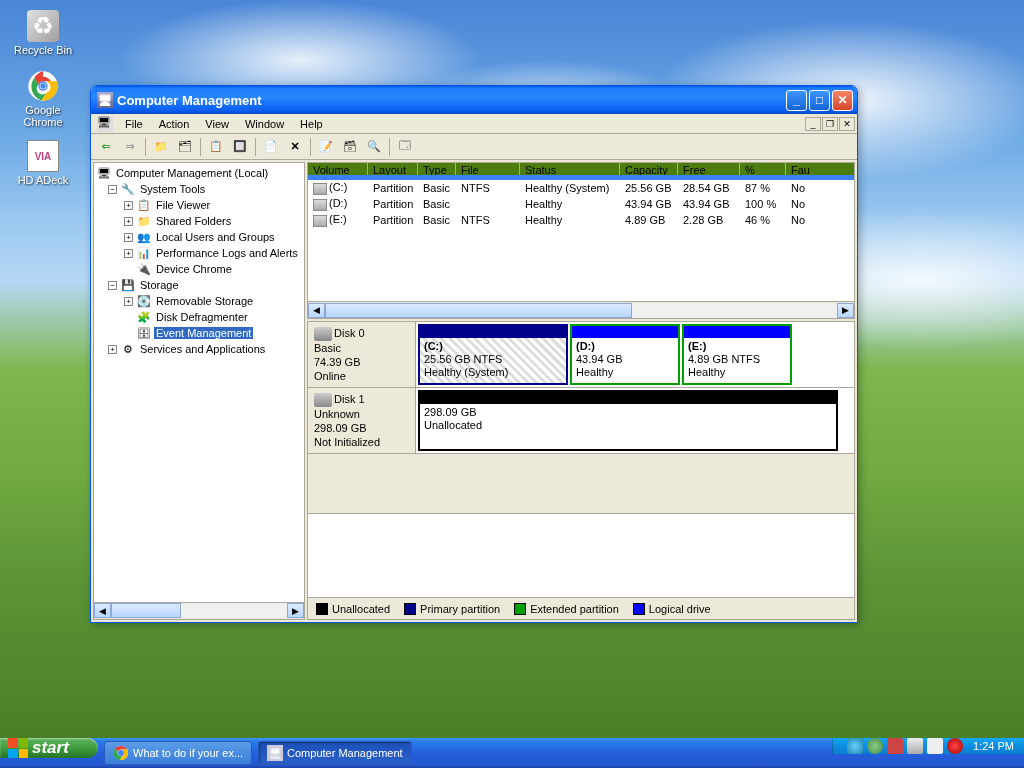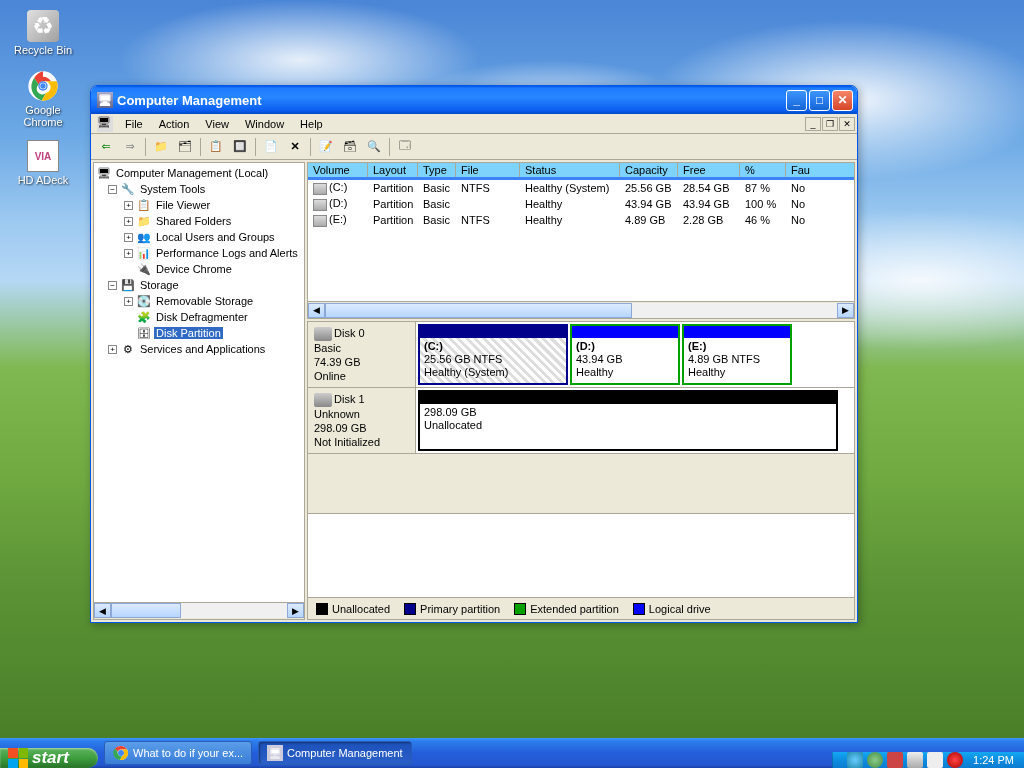--- a/index.html
+++ b/index.html
@@ -162,22 +162,22 @@
 }
 .volume-list {
   height: 157px;
   background: white;
   border: 1px solid #aca899;
   display: flex;
   flex-direction: column;
 }
 .vol-header {
   display: flex;
-  background: #7dd3fc;
-  border-bottom: 3px solid #3b82f6;
+  background: #4d7c0f;
+  border-bottom: 5px solid #3b82f6;
   height: 17px;
 }
 .vol-header-cell {
   padding: 1px 5px;
   border-right: 1px solid #aca899;
   font-size: 11px;
   overflow: hidden;
 }
 .vol-row {
   display: flex;
@@ -250,21 +250,21 @@
 .legend-item { display: flex; align-items: center; gap: 4px; }
 .legend-swatch { width: 12px; height: 12px; border: 1px solid #000; }
 .taskbar {
   position: absolute;
   bottom: 0;
   left: 0;
   width: 1024px;
   height: 30px;
   background: linear-gradient(to bottom, #3d95ff 0%, #2b7eeb 10%, #245edb 50%, #2457d0 90%, #1941a5 100%);
   display: flex;
-  align-items: flex-end;
+  align-items: flex-start;
 }
 .start-btn {
   width: 98px;
   background: linear-gradient(to bottom, #5fb35f 0%, #3e9e3e 50%, #267326 100%);
   border-radius: 0 12px 12px 0;
   display: flex;
   align-items: center;
   color: white;
   font-style: italic;
   font-weight: bold;
@@ -438,21 +438,21 @@
             <span class="tree-label">Removable Storage</span>
           </div>
           <div class="tree-node">
             <span class="tree-spacer" style="width:40px;"></span>
             <span class="tree-icon">🧩</span>
             <span class="tree-label">Disk Defragmenter</span>
           </div>
           <div class="tree-node">
             <span class="tree-spacer" style="width:40px;"></span>
             <span class="tree-icon">🗄</span>
-            <span class="tree-label selected">Disk Partition</span>
+            <span class="tree-label selected">Event Management</span>
           </div>
           <div class="tree-node">
             <span class="tree-spacer" style="width:12px;"></span>
             <span class="tree-toggle">+</span>
             <span class="tree-icon">⚙</span>
             <span class="tree-label">Services and Applications</span>
           </div>
         </div>
         <div class="tree-hscroll">
           <div class="hscroll-btn">◀</div>

